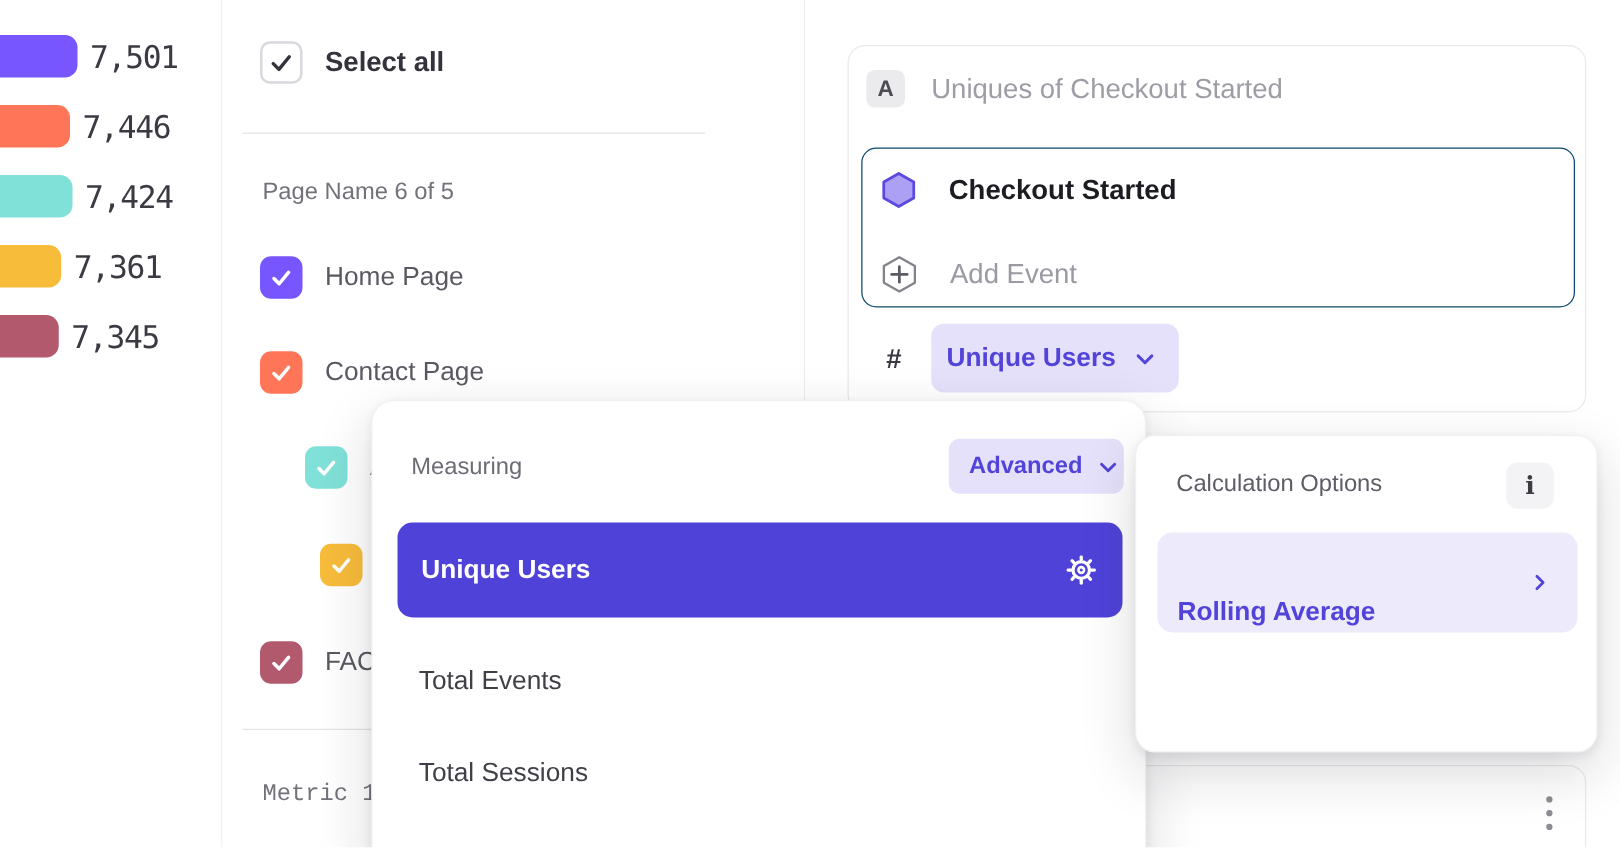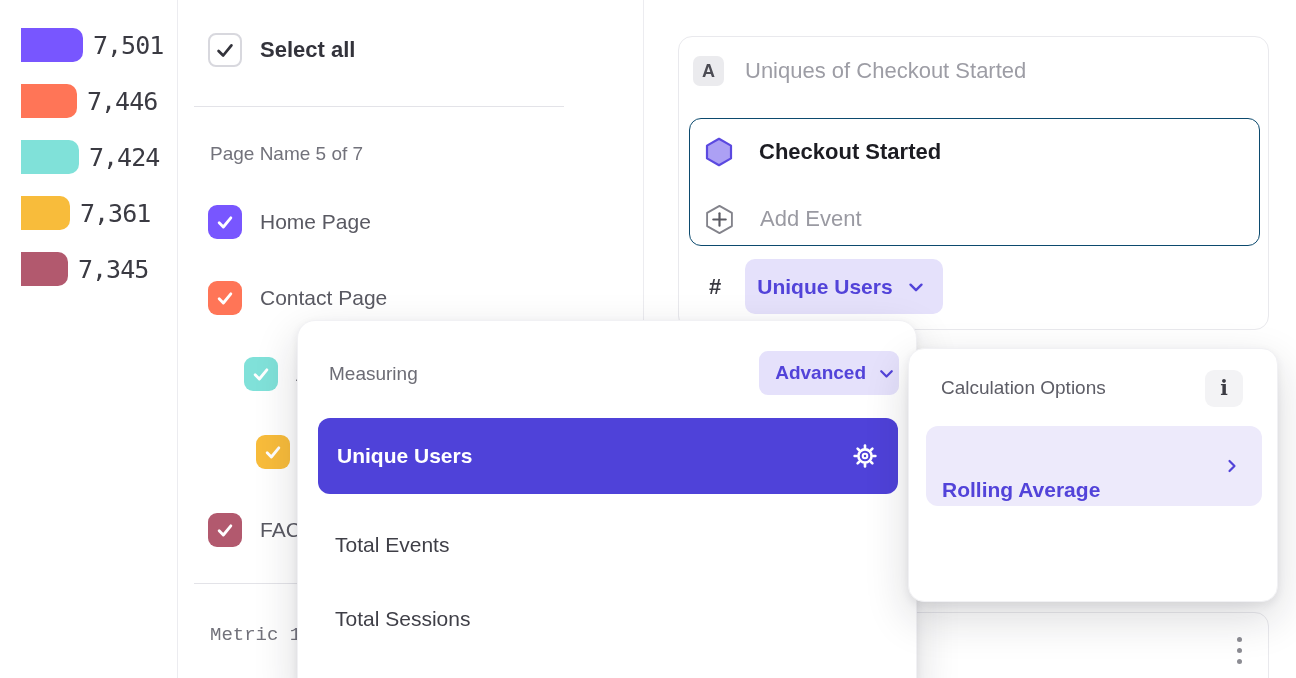--- a/index.html
+++ b/index.html
@@ -3,21 +3,21 @@
 <meta charset="utf-8">
 <style>
   * { margin:0; padding:0; box-sizing:border-box; }
   html,body { background:#fff; }
   .page {
     position:relative; width:1296px; height:678px; overflow:hidden;
     background:#fff; font-family:"Liberation Sans", sans-serif; color:#2b2b33;
   }
   
   .bar-chart { position:absolute; left:0; top:0; width:176px; padding-top:28px;
-    display:flex; flex-direction:column; gap:22px;margin-left:21px; }
+    display:flex; flex-direction:column; gap:22px; }
   .bar-row { display:flex; align-items:center; height:34px; }
   .bar { height:34px; border-radius:0 10px 10px 0; flex:0 0 auto; }
   .bar-value { margin-left:10px; font-family:"DejaVu Sans Mono", monospace;
     font-size:25px; color:#3a3a42; letter-spacing:-1px; white-space:nowrap; }
   
   .vdiv { position:absolute; top:0; bottom:0; width:1px; background:#ececf0; }
   .vdiv-1 { left:177px; } .vdiv-2 { left:643px; }
   
   .filter-panel { position:absolute; left:178px; top:0; width:465px; height:678px; background:#fff; }
   .row-flex { position:absolute; display:flex; align-items:center; gap:18px; cursor:pointer; }
@@ -115,21 +115,21 @@
     <div class="row-flex" style="left:30px; top:33px;">
       <span class="cbox-plain">
         <svg width="22" height="22" viewBox="0 0 24 24">
             <polyline points="5,13 10,18 19,7" fill="none" stroke="currentColor" stroke-width="3" stroke-linecap="round" stroke-linejoin="round"></polyline>
           </svg>
       </span>
       <span class="select-all-label nowrap">Select all</span>
     </div>
 
     <div class="hdiv" style="top:106px;"></div>
-    <div class="muted-label" style="top:143px;">Page Name 5 of 7</div>
+    <div class="muted-label" style="top:143px;">Page Name 6 of 5</div>
 
     <div class="row-flex" style="left:30px; top:205px;">
       <span class="cbox-color" style="background: rgb(120, 86, 255);">
         <svg width="20" height="20" viewBox="0 0 24 24">
             <polyline points="5,13 10,18 19,7" fill="none" stroke="currentColor" stroke-width="3.4" stroke-linecap="round" stroke-linejoin="round"></polyline>
           </svg>
       </span>
       <span class="item-label">Home Page</span>
     </div>
     <div class="row-flex" style="left:30px; top:281px;">

